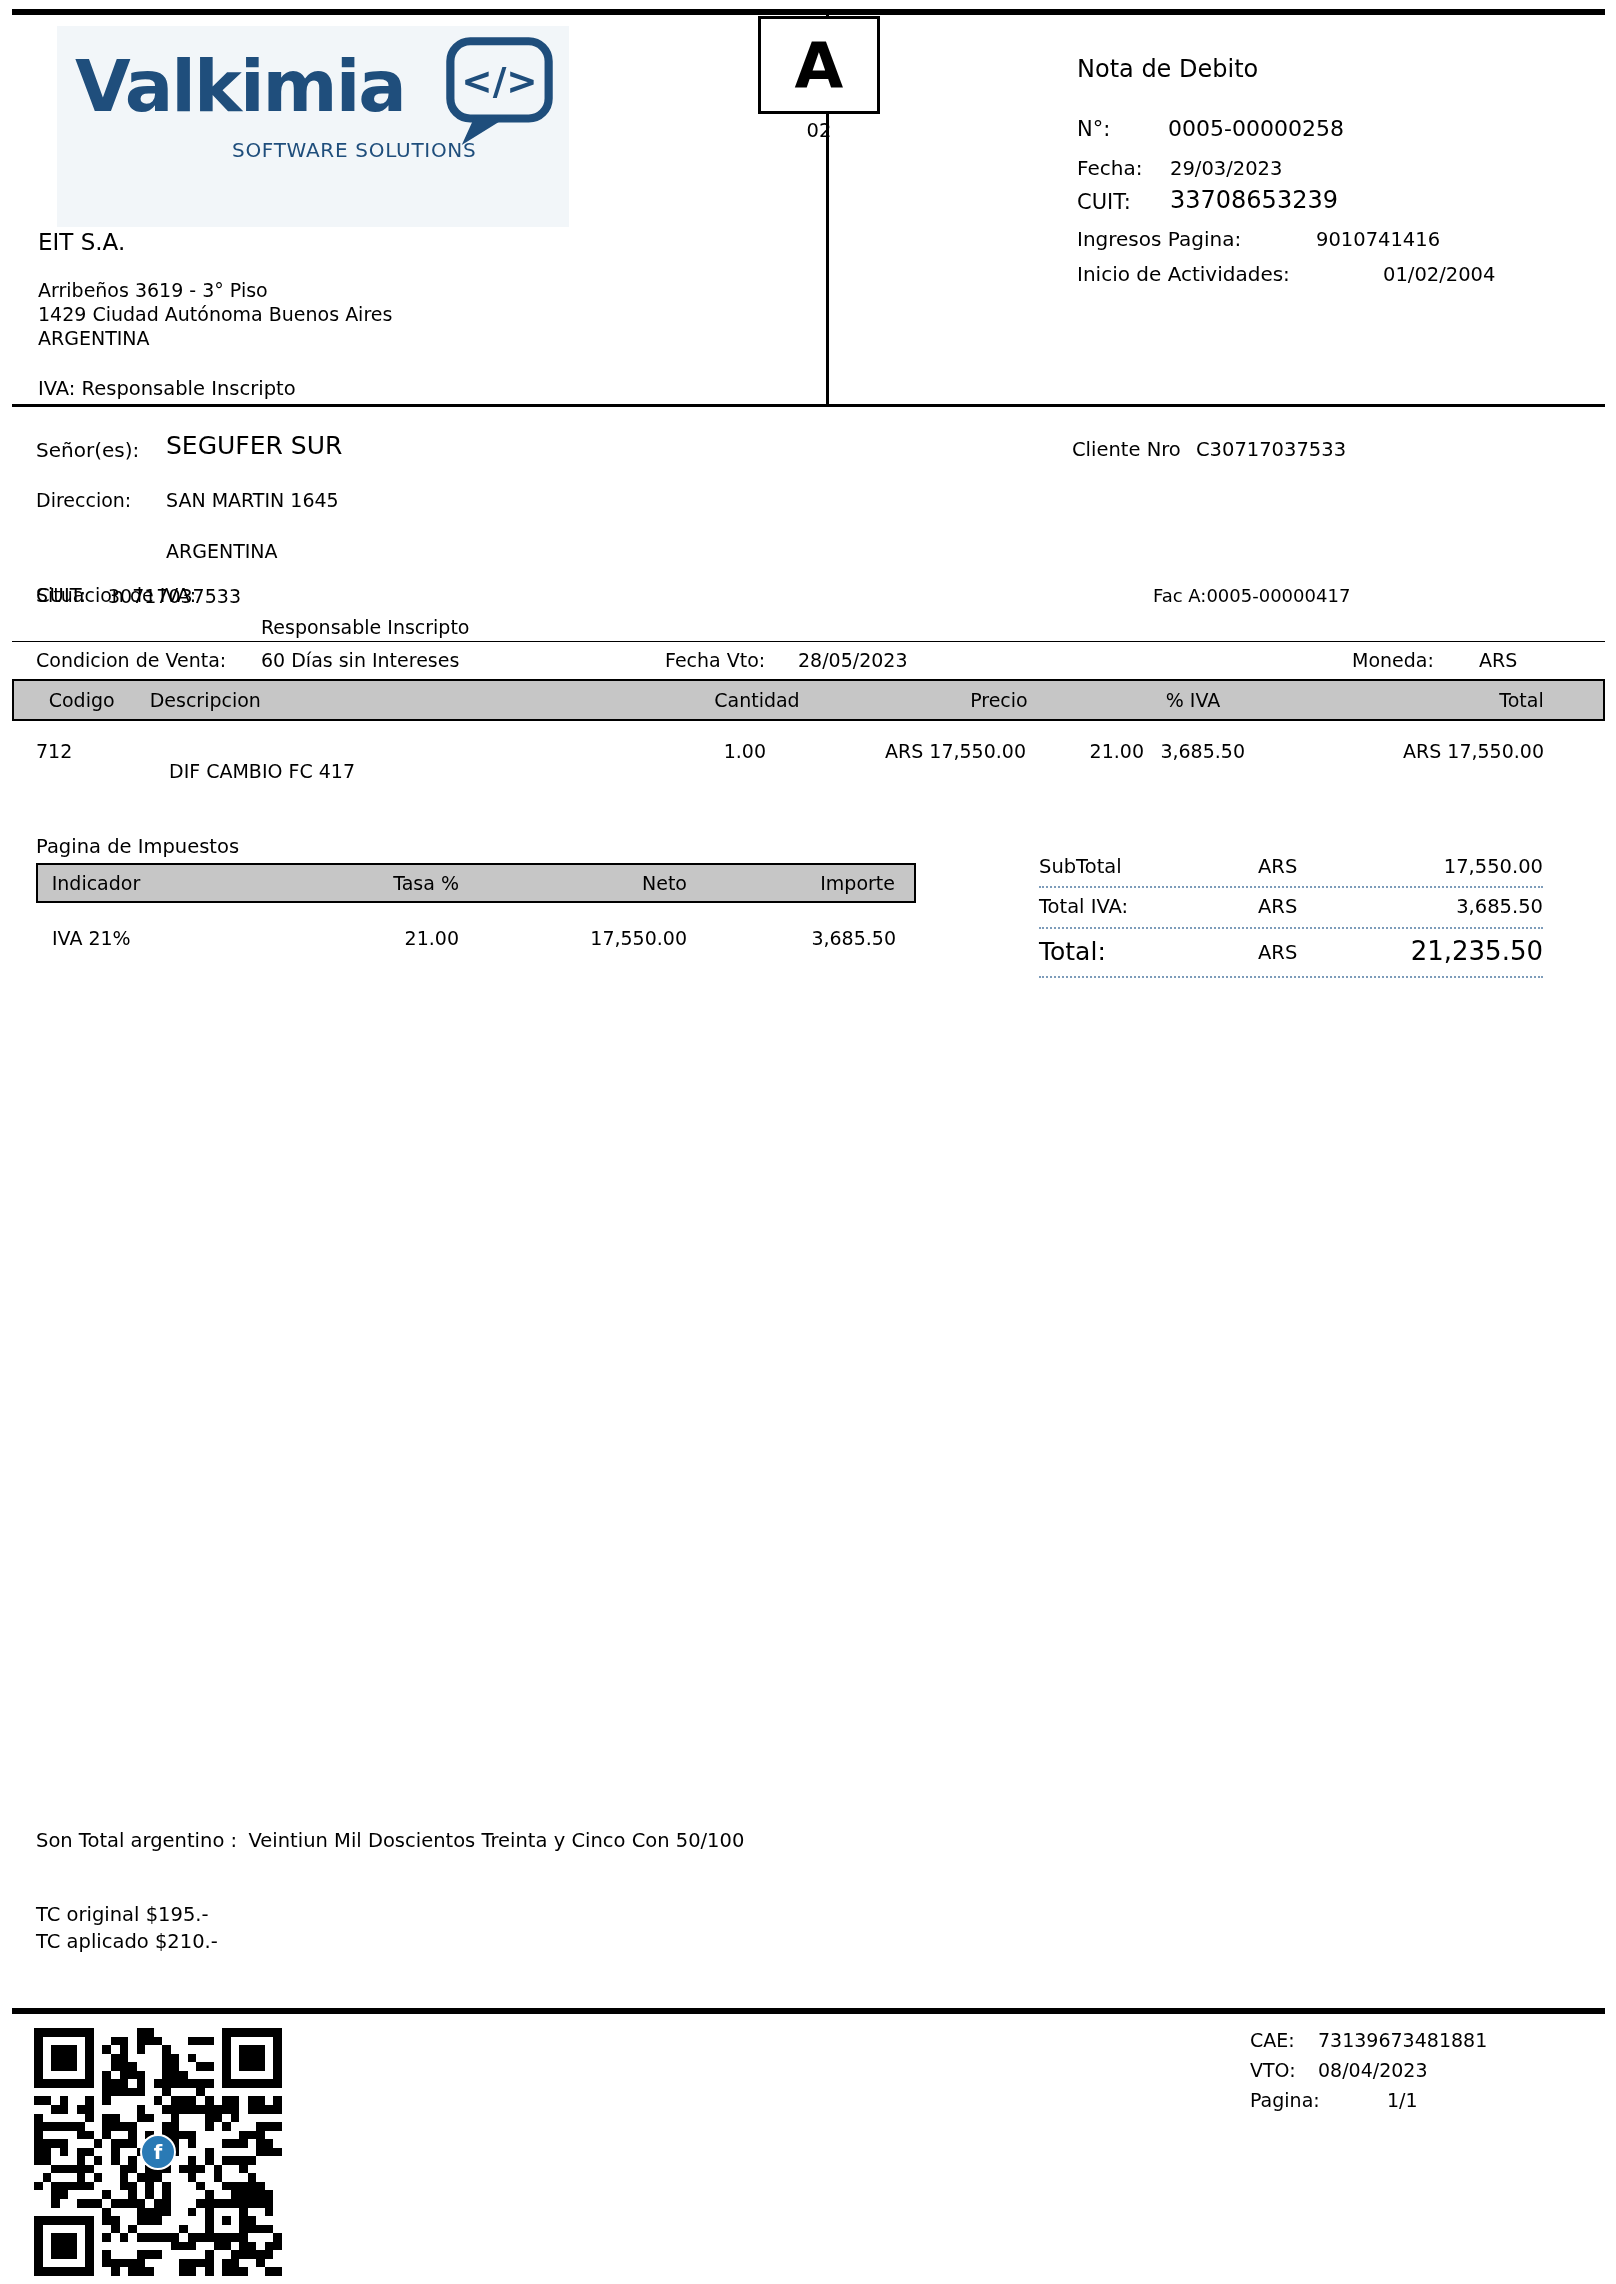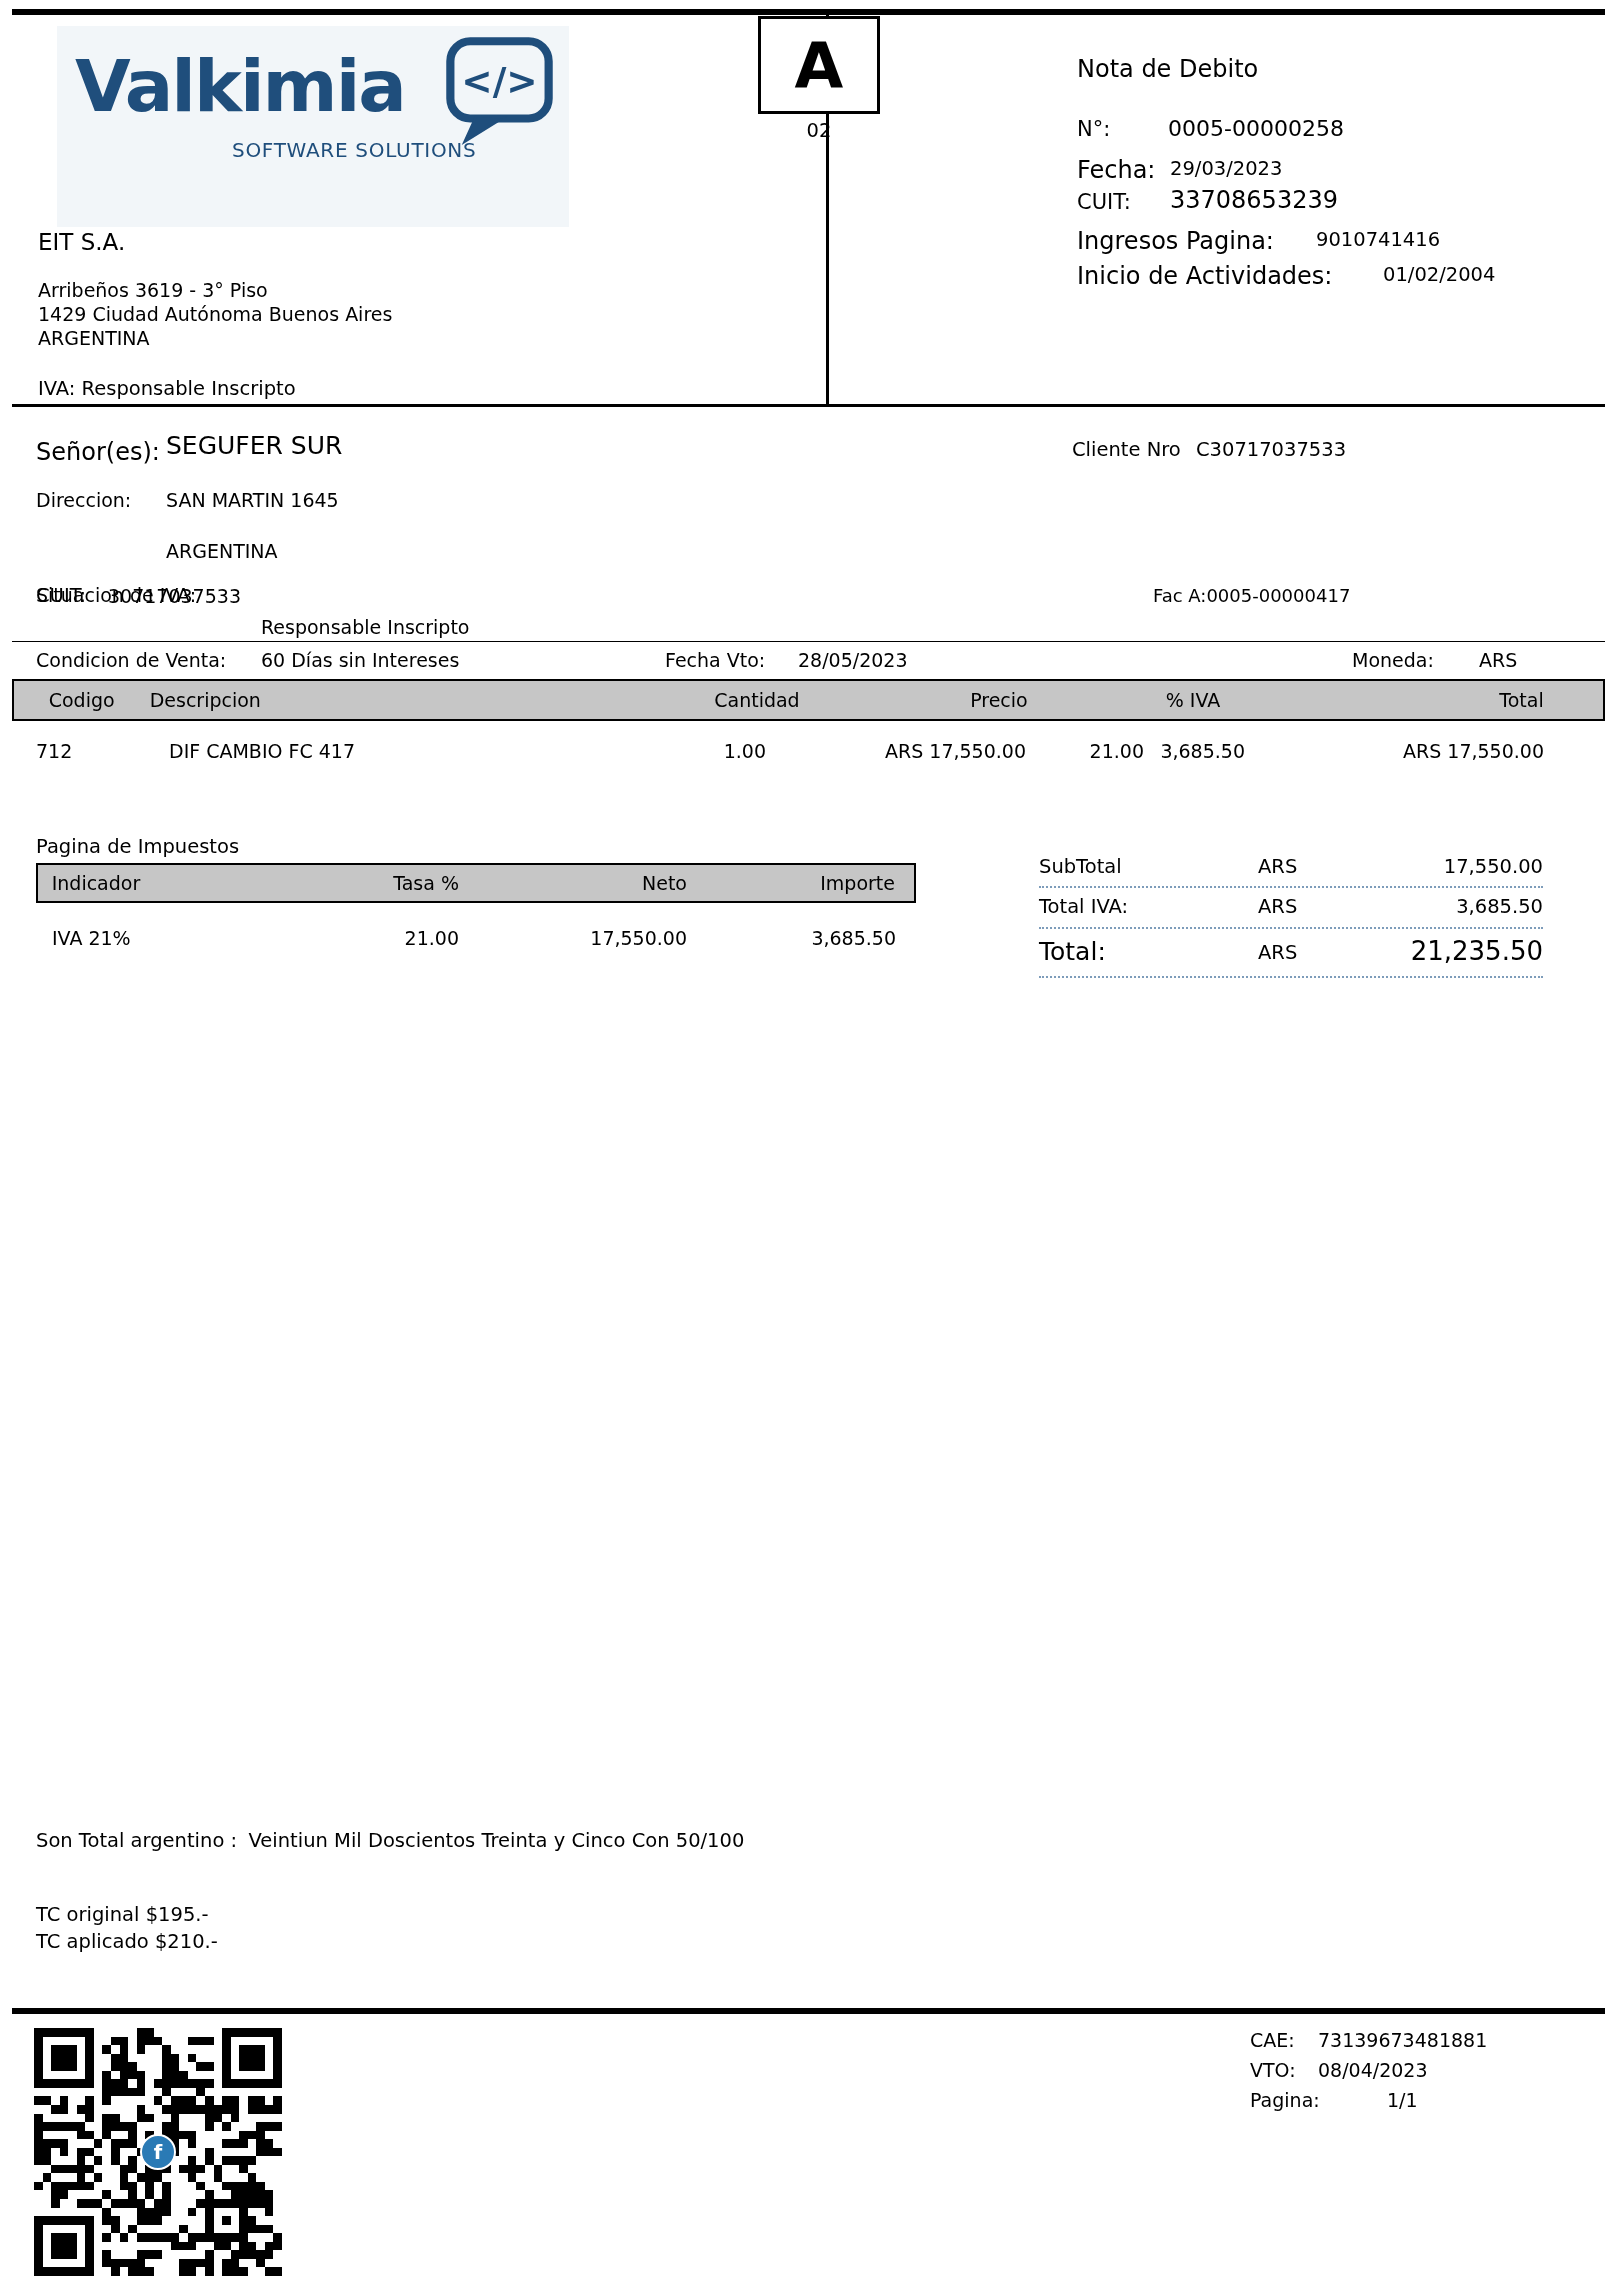--- a/index.html
+++ b/index.html
@@ -6,21 +6,21 @@
   *{box-sizing:border-box}
   body{margin:0;background:#e8e8e8}
   #page{position:relative;width:1616px;height:2284px;background:#fff;
         font-family:"DejaVu Sans",sans-serif;color:#000;overflow:hidden;margin:0 auto}
   .abs{position:absolute}
   .b{font-weight:400}
   .r{text-align:right}
   .line{position:absolute;background:#000}
   .dotted{position:absolute;border-top:2px dotted #7d9cba;height:0}
   .band{position:absolute;background:#c6c6c6;border:2.6px solid #000}
-  .fs28{font-size:18px}.fs29{font-size:19px}.fs30{font-size:19.5px}.fs31{font-size:24px}
+  .fs28{font-size:18px}.fs29{font-size:19px}.fs30{font-size:19.5px}.fs31{font-size:20px}
   .fs32{font-size:21px}.fs34{font-size:22px}.fs35{font-size:23px}.fs37{font-size:24px}
   .fs38{font-size:25px}.fs40{font-size:26px}
   #logo-box{position:absolute;left:57px;top:26px;width:512px;height:201px;background:#f2f6f9}
   #brand-name{position:absolute;left:18px;top:18px;font-size:72px;font-weight:700;letter-spacing:-2px}
   #brand-sub{position:absolute;left:175px;top:112px;font-size:20px;font-weight:400;letter-spacing:0.7px}
   #doc-letter-box{position:absolute;left:758px;top:16.3px;width:122px;height:98px;background:#fff;
       border:3.9px solid #000;z-index:3;display:flex;align-items:center;justify-content:center;
       font-size:63px;font-weight:700}
   #qr-wrap{position:absolute;left:34px;top:2028px;width:248px;height:248px}
   #qr-logo{position:absolute;left:106px;top:106px;width:36px;height:36px;border-radius:50%;
@@ -99,21 +99,21 @@
     <span class="abs b fs29" style="left:35px;top:7.8px">Codigo</span>
     <span class="abs b fs29" style="left:136px;top:7.8px">Descripcion</span>
     <span class="abs b fs29 r" style="left:636px;top:7.8px;width:150px">Cantidad</span>
     <span class="abs b fs29 r" style="left:845px;top:7.8px;width:169px">Precio</span>
     <span class="abs b fs29" style="left:1152px;top:7.8px">% IVA</span>
     <span class="abs b fs29 r" style="left:1366px;top:7.8px;width:164px">Total</span>
   </div>
 
   <div>
     <span class="abs fs29" style="left:36px;top:740px">712</span>
-    <span class="abs fs29" style="left:169px;top:740px">DIF CAMBIO FC 417</span>
+    <span class="abs fs29" style="left:169px;top:760px">DIF CAMBIO FC 417</span>
     <span class="abs fs29 r" style="left:619px;top:740px;width:147px">1.00</span>
     <span class="abs fs29 r" style="left:857px;top:740px;width:169px">ARS 17,550.00</span>
     <span class="abs fs29 r" style="left:1017px;top:740px;width:127px">21.00</span>
     <span class="abs fs29 r" style="left:1118px;top:740px;width:127px">3,685.50</span>
     <span class="abs fs29 r" style="left:1380px;top:740px;width:164px">ARS 17,550.00</span>
   </div>
 
   <div class="abs b fs30" style="left:36px;top:835px">Pagina de Impuestos</div>
   <div class="band" style="left:36px;top:863px;width:880px;height:40px">
     <span class="abs b fs29" style="left:13.7px;top:7.2px">Indicador</span>

